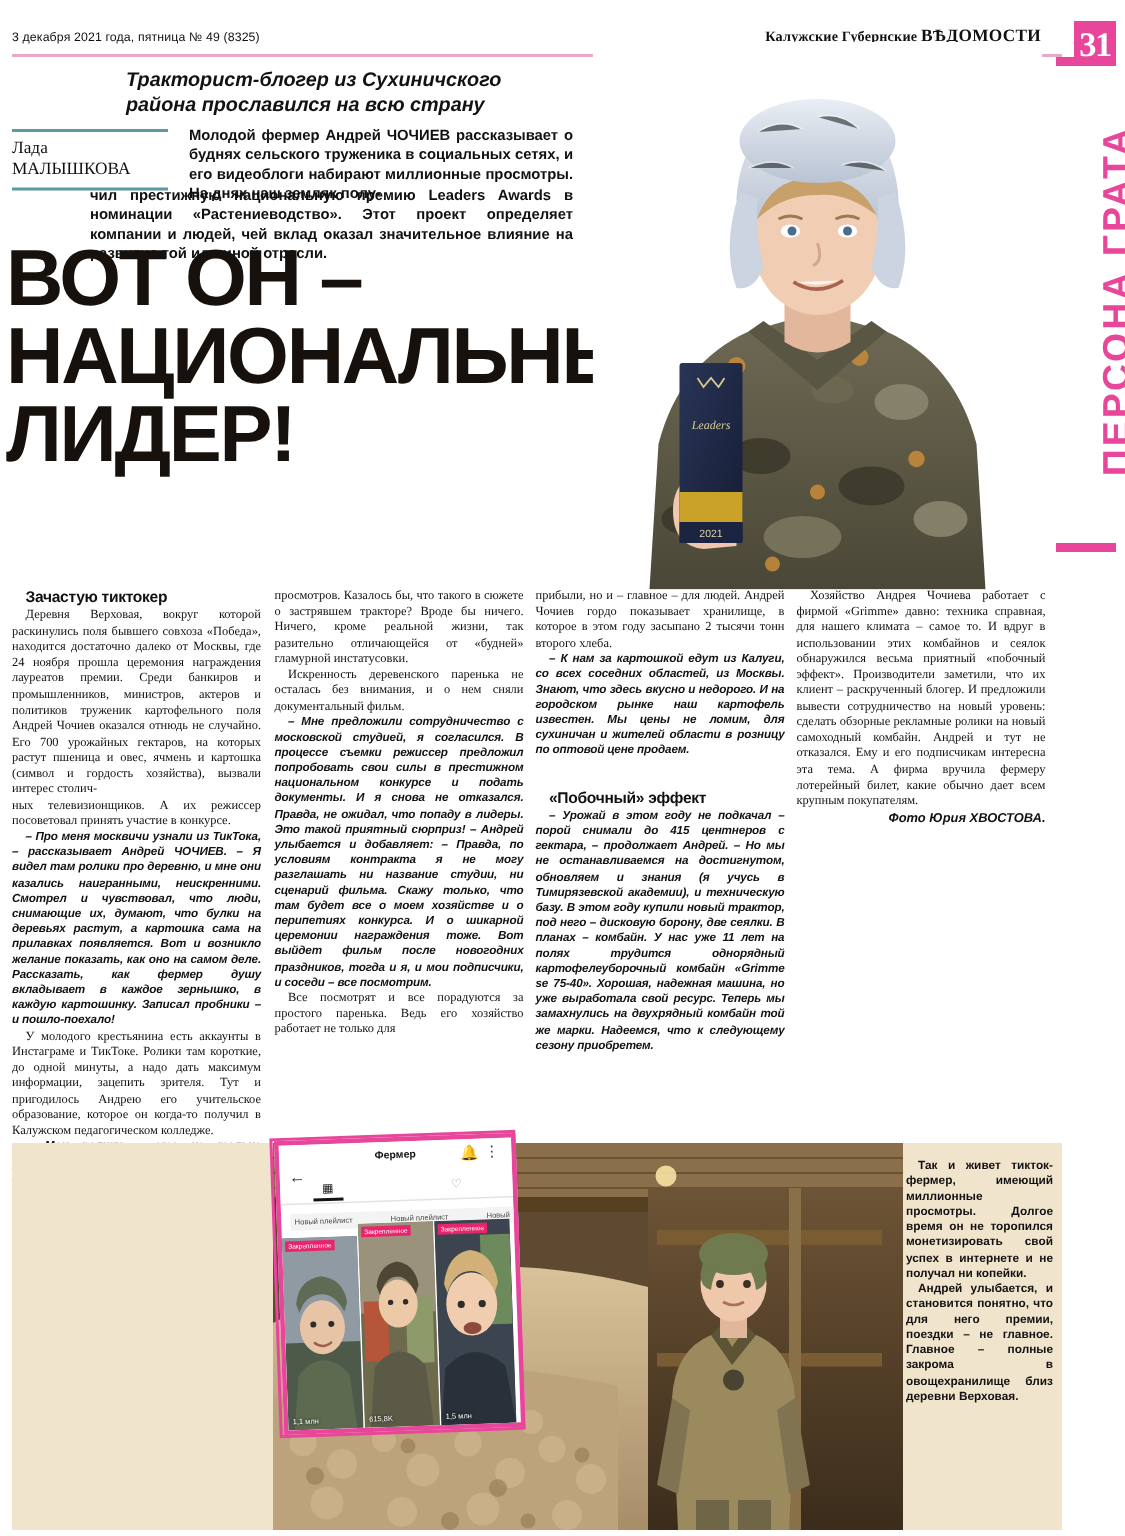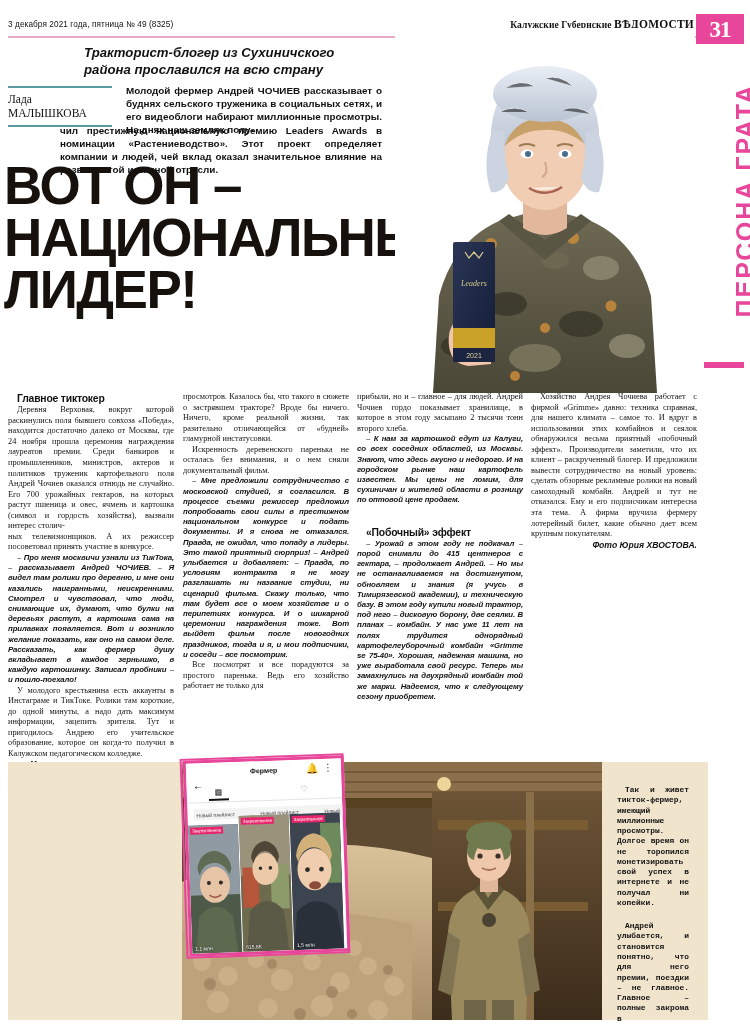--- a/index.html
+++ b/index.html
@@ -10,21 +10,21 @@
   .page{position:absolute;inset:0;background:#fff;}
 
   
   .masthead{position:absolute;left:0;top:0;width:750px;height:30px;margin-top:12px;}
   .mast-date{position:absolute;left:8px;top:8px;font-size:8.2px;letter-spacing:.1px;color:#111;
     font-family:"Liberation Sans",sans-serif;white-space:nowrap;}
   .mast-title{position:absolute;right:56px;top:6px;font-size:11.5px;color:#111;white-space:nowrap;
     font-family:"Liberation Serif",serif;font-weight:700;letter-spacing:.2px;}
   .mast-title .small{font-size:9.5px;font-weight:700;letter-spacing:.1px;}
   .mast-rule{position:absolute;left:8px;top:24px;width:700px;height:2.2px;background:#e8a8c8;}
-  .pagebox{position:absolute;right:6px;top:2px;width:48px;height:30px;background:#e8469a;
+  .pagebox{position:absolute;right:6px;top:2px;width:28px;height:30px;background:#e8469a;
     color:#fff;font-family:"Liberation Serif",serif;font-weight:700;font-size:23px;
     display:flex;align-items:center;justify-content:center;letter-spacing:-1px;line-height:1;}
 
   
   .rail{position:absolute;right:6px;top:38px;width:40px;height:330px;}
   .rail-bar{position:absolute;left:0;top:0;width:40px;height:6px;background:#e8469a;}
   .rail-bar2{position:absolute;left:0;bottom:0;width:40px;height:6px;background:#e8469a;}
   .rail-txt{position:absolute;left:-104px;top:148px;width:290px;text-align:center;
     transform:rotate(-90deg);color:#e8469a;font-family:"Liberation Sans",sans-serif;
     font-weight:700;font-size:25px;letter-spacing:2px;white-space:nowrap;}
@@ -73,21 +73,21 @@
   .credit{font-family:"Liberation Sans",sans-serif;font-weight:700;font-style:italic;
     font-size:8.6px;text-align:right;margin-top:5px;text-indent:0;color:#111;}
 
   
   .beige{position:absolute;left:8px;top:762px;width:700px;height:258px;background:#f1e4cd;}
 
   #col5{position:absolute;left:18px;top:776px;width:160px;font-family:"Liberation Serif",serif;
     font-size:8.3px;line-height:1.272;text-align:justify;color:#111;}
   #col6{position:absolute;left:604px;top:772px;width:98px;font-family:"Liberation Sans",sans-serif;
     font-size:7.9px;line-height:1.3;text-align:justify;color:#111;font-weight:600;}
-  #col6 p{margin:13px;text-indent:8px;font-family:Liberation Mono, monospace;}
+  #col6 p{margin:0;text-indent:8px;}
   #col6 p.q{font-style:italic;}
 
   
   .photo-store{position:absolute;left:182px;top:762px;width:420px;height:258px;overflow:hidden;}
   .phone{position:absolute;left:186px;top:758px;width:155px;height:190px;
     border:3px solid #e8469a;background:#fff;overflow:hidden;transform:rotate(-2deg);}
   .ph-top{position:absolute;left:0;top:0;right:0;height:42px;background:#fff;}
   .ph-title{position:absolute;left:0;top:6px;width:100%;text-align:center;font-size:7px;
     font-weight:700;color:#111;font-family:"Liberation Sans",sans-serif;}
   .ph-back{position:absolute;left:6px;top:17px;font-size:11px;color:#222;line-height:1;}
@@ -218,21 +218,21 @@
       <rect x="58" y="214" width="42" height="120" rx="2" fill="url(#boxg)"></rect>
       <rect x="58" y="300" width="42" height="20" fill="#c9a227"></rect>
       <rect x="58" y="320" width="42" height="14" fill="#1b2440"></rect>
       <text x="79" y="330" font-family="Liberation Sans, sans-serif" font-size="7" fill="#e0d2a0" text-anchor="middle">2021</text>
       <text x="79" y="258" font-family="Liberation Serif, serif" font-size="8" font-style="italic" fill="#d9c98f" text-anchor="middle">Leaders</text>
       <path d="M70 224 l4 6 5-6 5 6 4-6" stroke="#d9c98f" stroke-width="1.2" fill="none"></path>
     </svg>
   </div>
 
   <div class="col" id="col1">
-    <p class="sub">Главное тиктокер</p>
+    <p class="sub">Зачастую тиктокер</p>
     <p>Деревня Верховая, вокруг которой раскинулись поля бывшего совхоза «Победа», находится достаточно далеко от Москвы, где 24 ноября прошла церемония награждения лауреатов премии. Среди банкиров и промышленников, министров, актеров и политиков труженик картофельного поля Андрей Чочиев оказался отнюдь не случайно. Его 700 урожайных гектаров, на которых растут пшеница и овес, ячмень и картошка (символ и гордость хозяйства), вызвали интерес столич-</p>
     <p class="noind">ных телевизионщиков. А их режиссер посоветовал принять участие в конкурсе.</p>
     <p class="q">– Про меня москвичи узнали из ТикТока, – рассказывает Андрей ЧОЧИЕВ. – Я видел там ролики про деревню, и мне они казались наигранными, неискренними. Смотрел и чувствовал, что люди, снимающие их, думают, что булки на деревьях растут, а картошка сама на прилавках появляется. Вот и возникло желание показать, как оно на самом деле. Рассказать, как фермер душу вкладывает в каждое зернышко, в каждую картошинку. Записал пробники – и пошло-поехало!</p>
     <p>У молодого крестьянина есть аккаунты в Инстаграме и ТикТоке. Ролики там короткие, до одной минуты, а надо дать максимум информации, зацепить зрителя. Тут и пригодилось Андрею его учительское образование, которое он когда-то получил в Калужском педагогическом колледже.</p>
     <p class="q">– Мои ролики – это не только развлечение, – поясняет наш герой. – Мне хочется показать, как важен труд селян, как он сложен и многообразен. Зачастую не только дети, но и взрослые не понимают, что сельское хозяйство – основа любой экономики. Не будет села – не будет страны. Вот такой воспитательный момент...</p>
     <p class="sub mt">Вот выйдет фильм...</p>
     <p>Подписчики Андрея каждый день ждут новых публикаций. Емкие видеоролики набирают миллионы</p>
   </div>
 
   <div class="col" id="col2">

